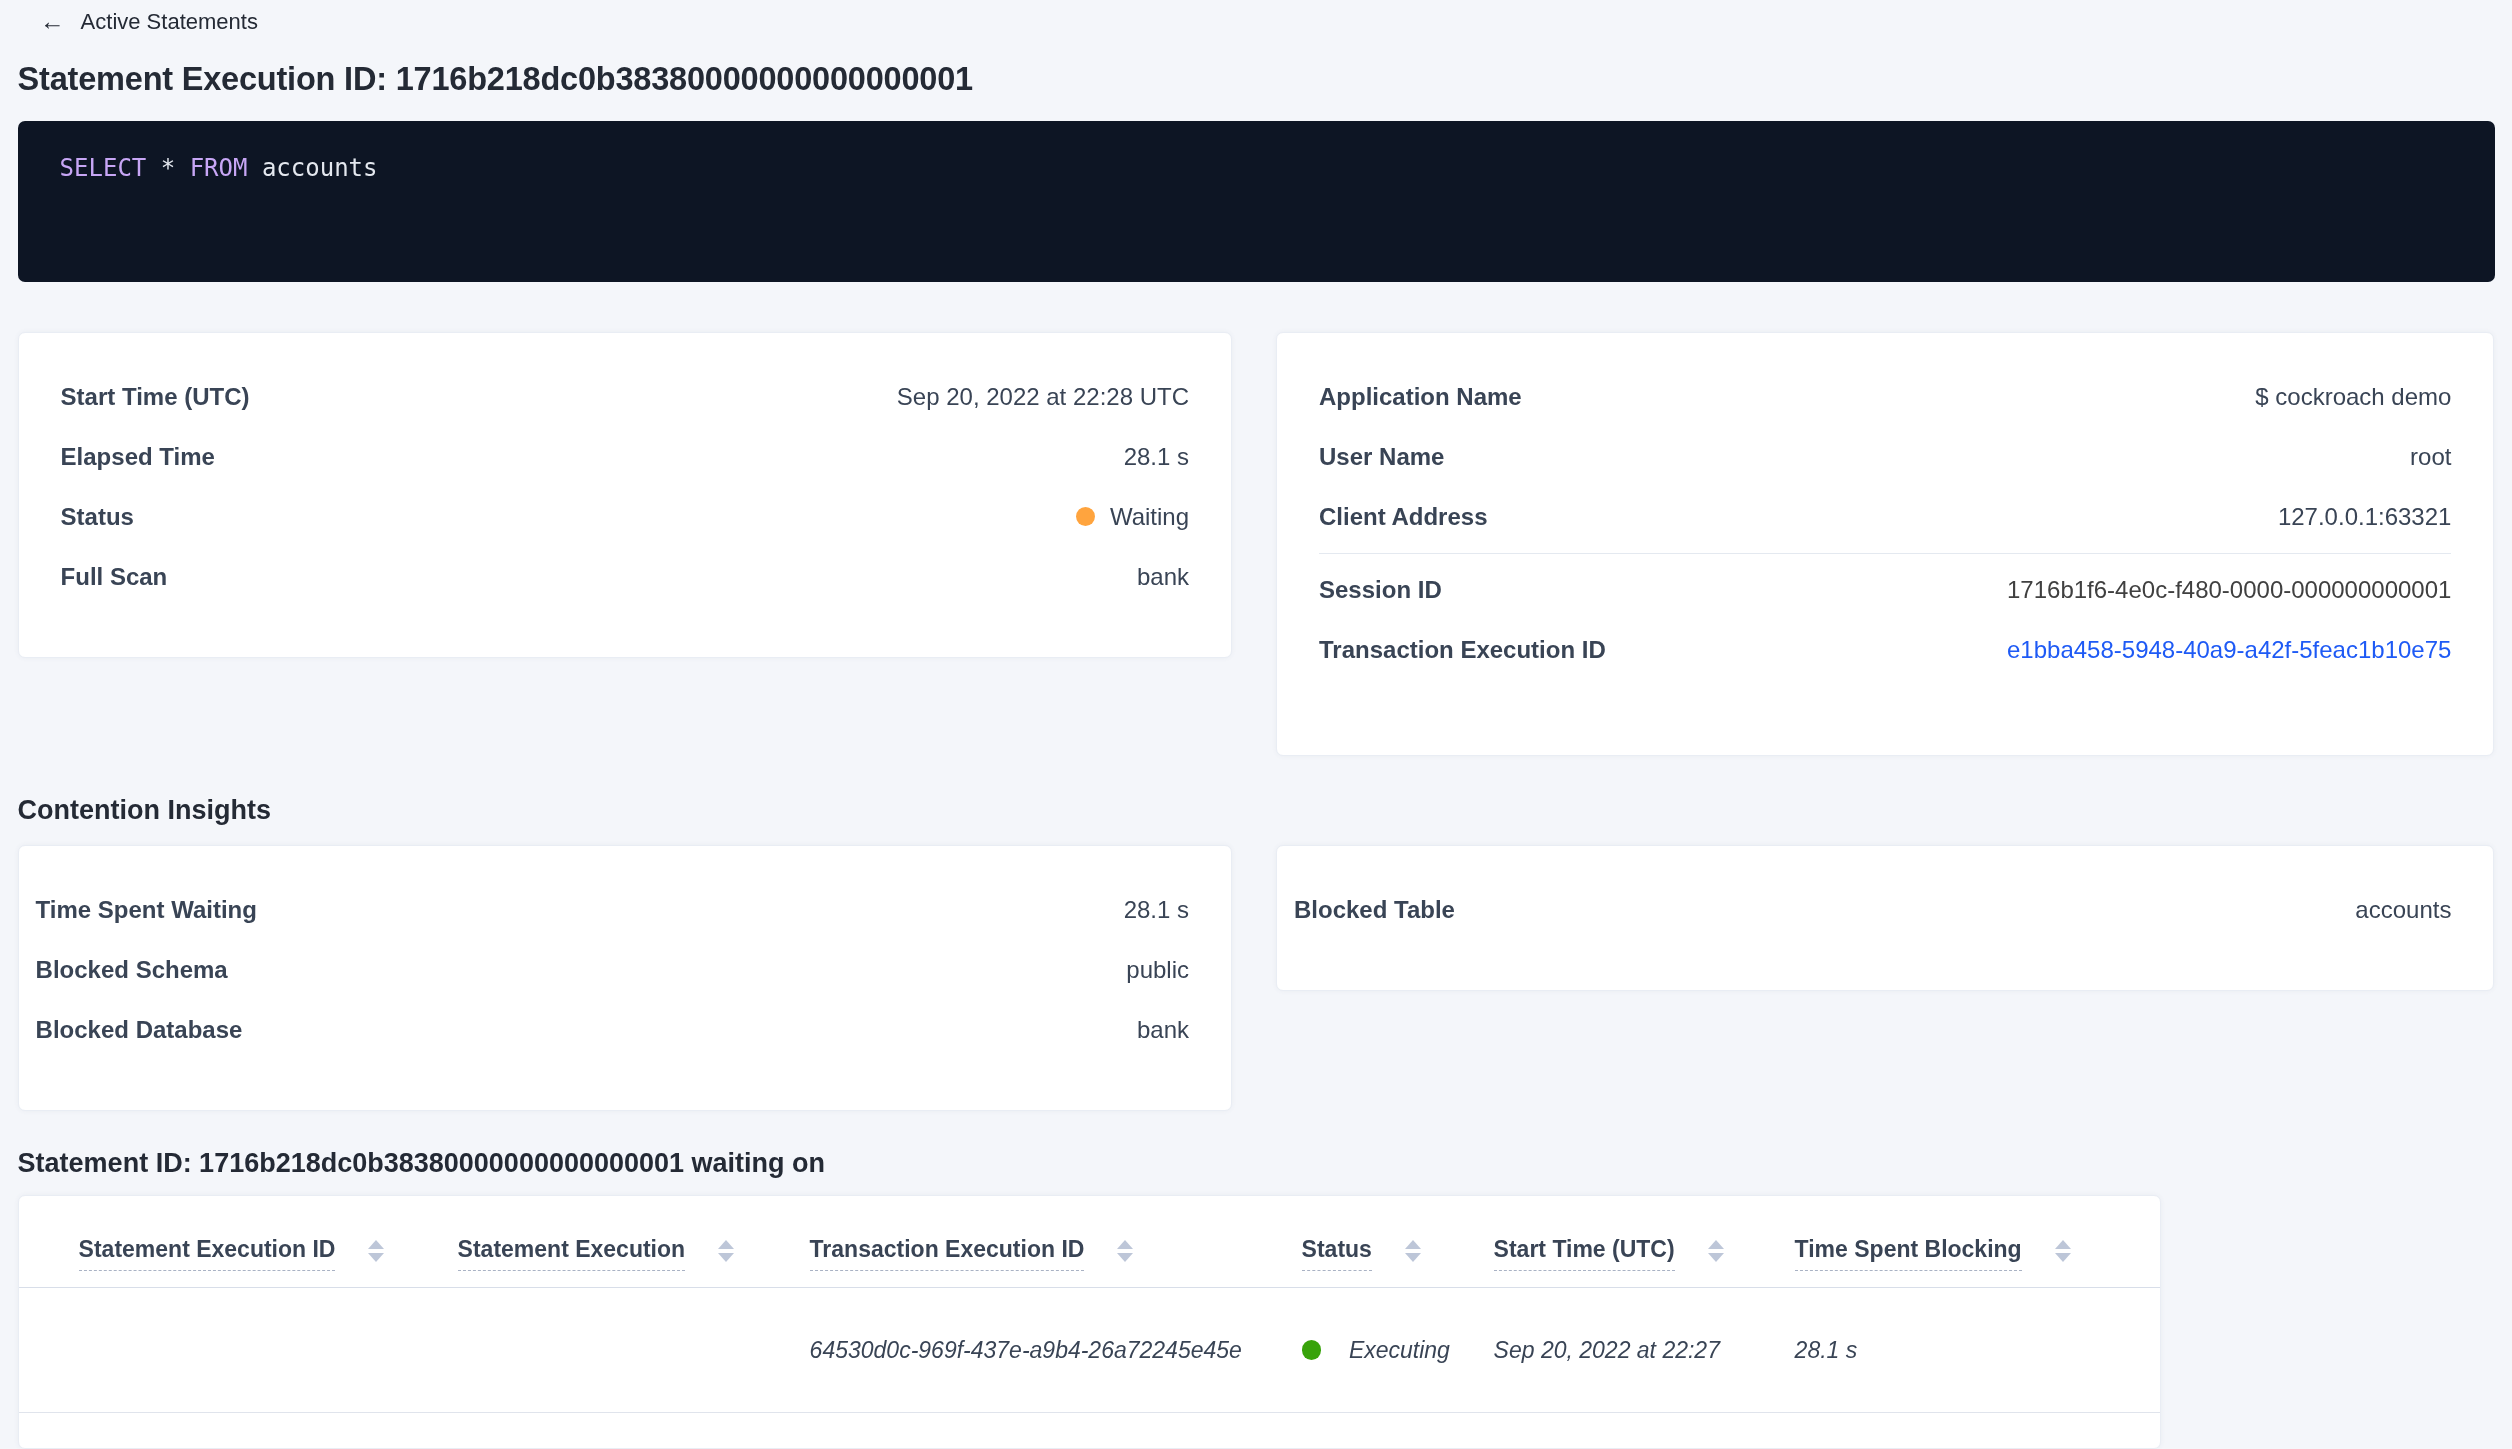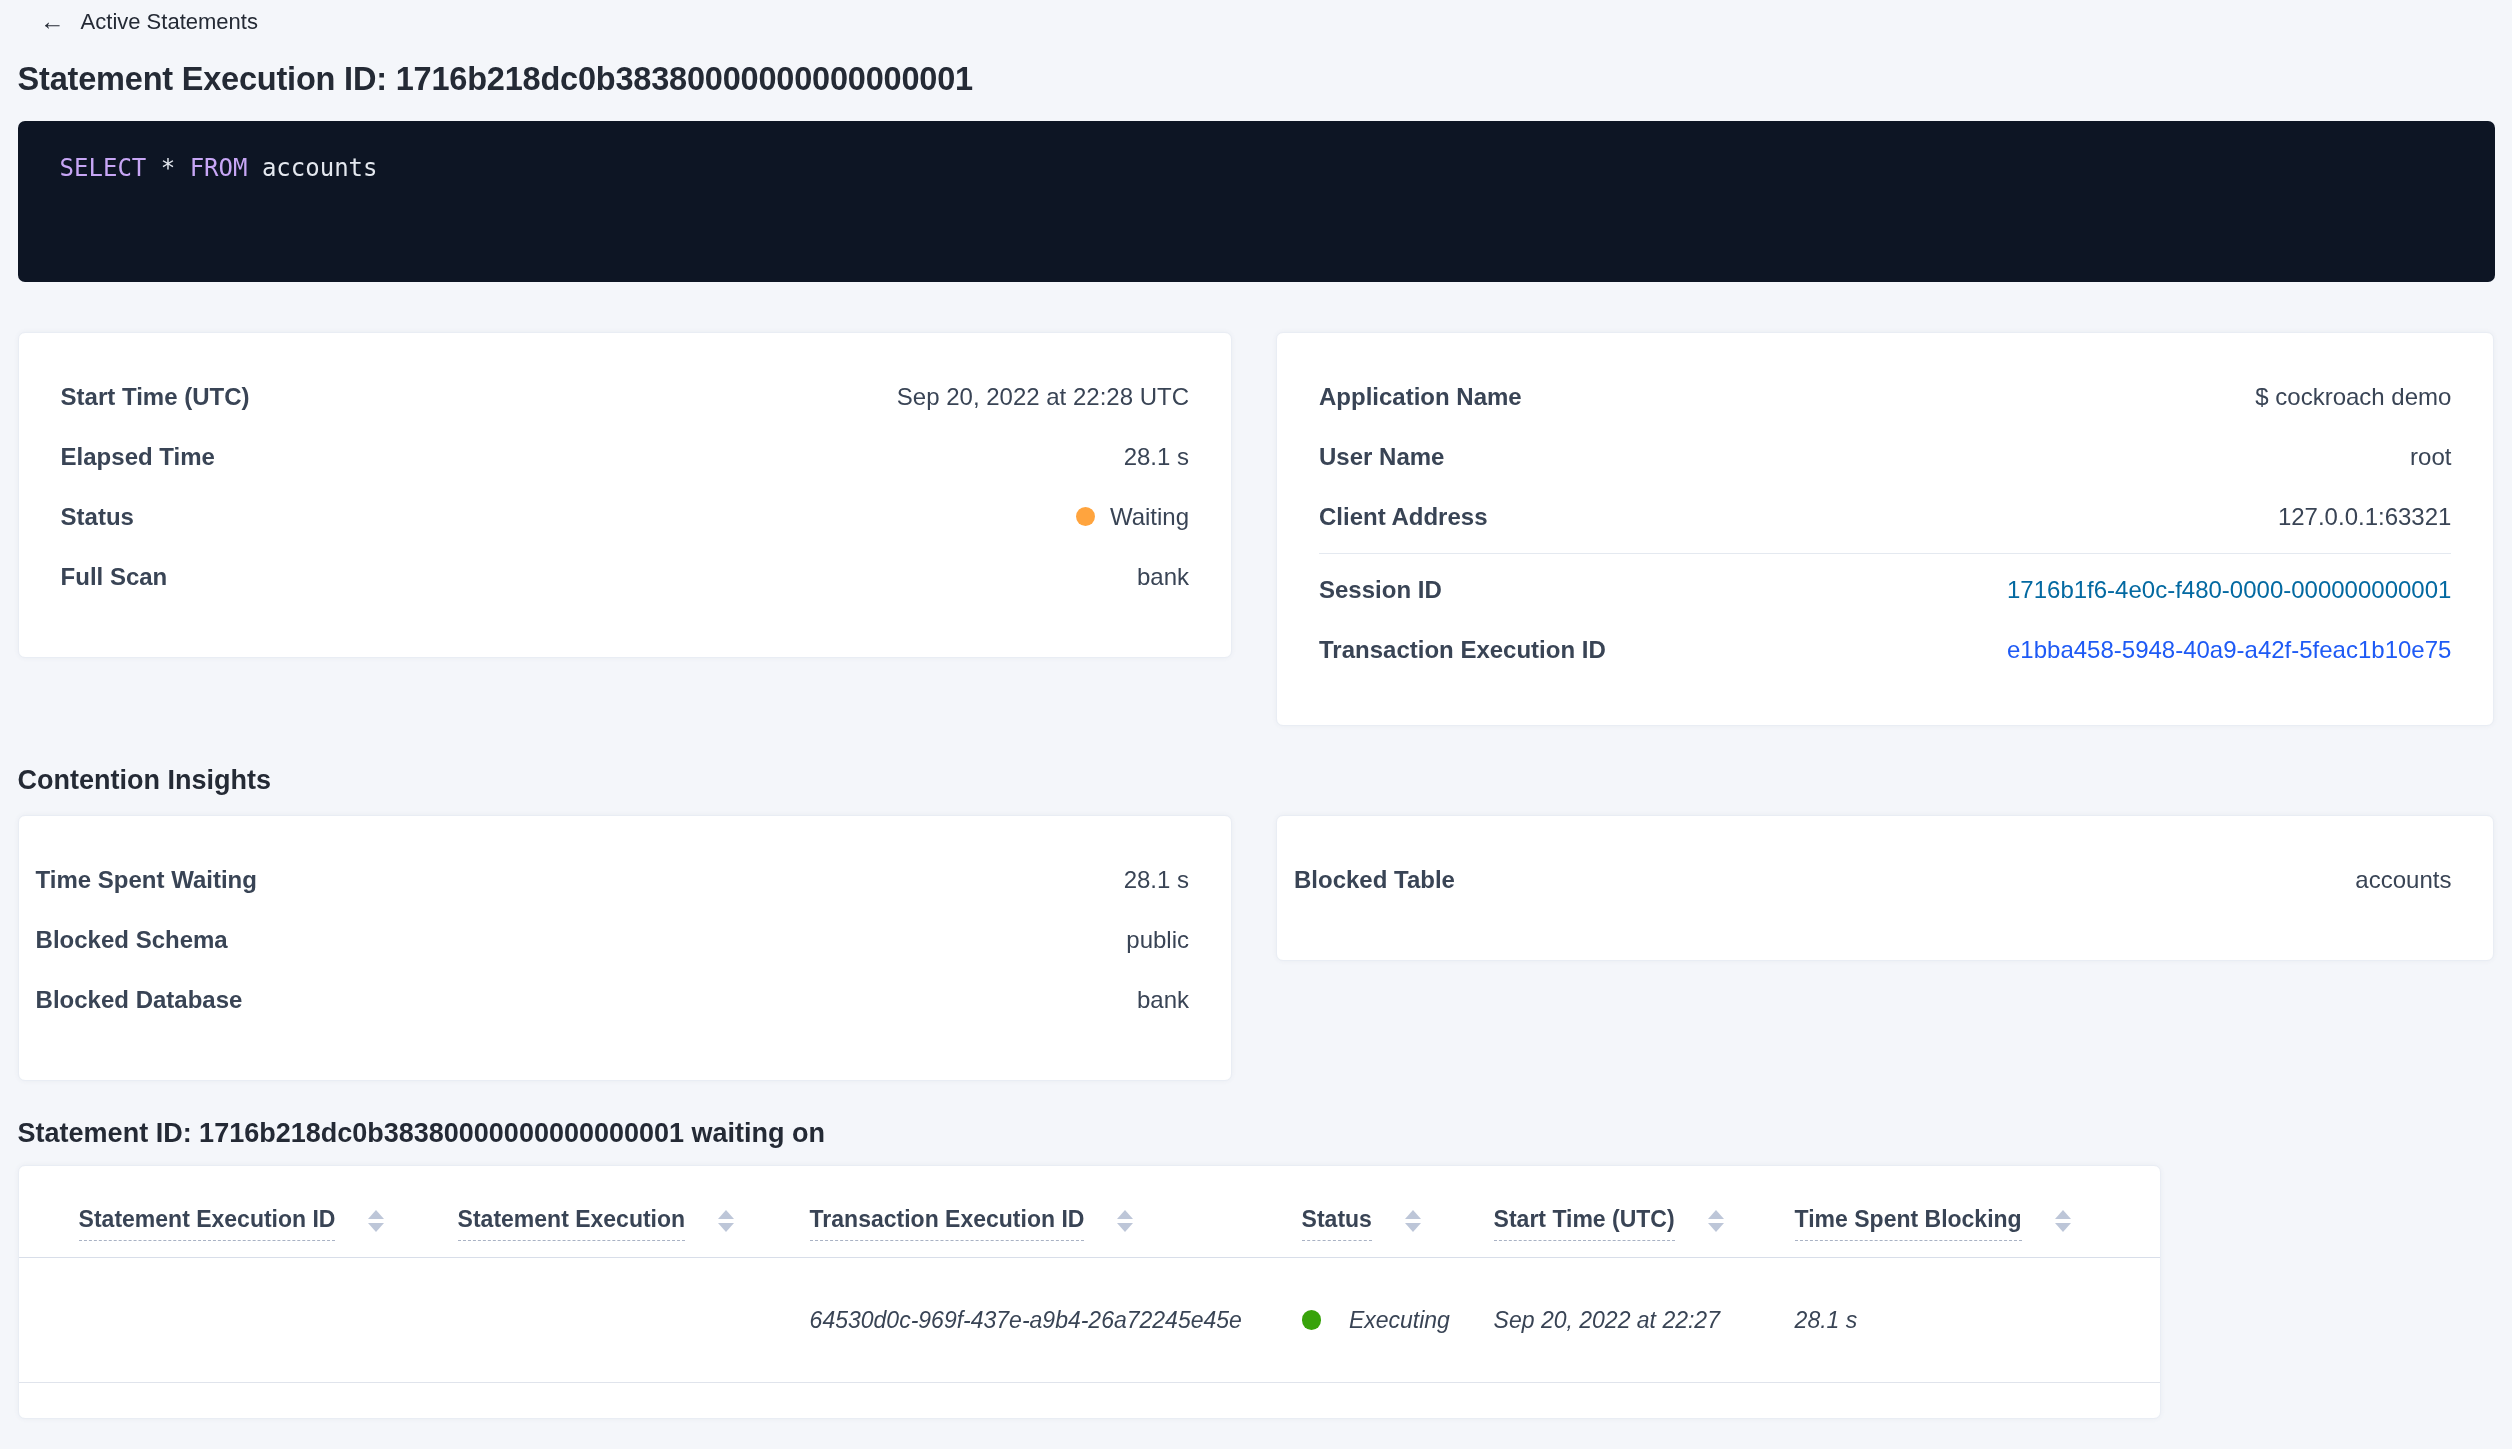--- a/index.html
+++ b/index.html
@@ -44,21 +44,21 @@
   .cards-row.first { margin-top:50px; }
   .card {
     background:#ffffff;
     border:0.9px solid #e9edf4;
     border-radius:7px;
     box-shadow:0 0 5.3px rgba(60,80,120,0.06);
   }
   .card-left  { width:1221px; }
   .card-right { width:1225px; }
   .card-pad { padding:49px 42px 65px 42px; }
-  .card-pad.session { padding-bottom:60px; }
+  .card-pad.session { padding-bottom:90px; }
   .card-pad.short { padding-bottom:65px;padding-left:17px; }
 
   .kv { display:flex; justify-content:space-between; align-items:center; height:30px; }
   .kv + .kv { margin-top:30px; }
   .kv .k { font-size:24px; font-weight:700; color:#394455; }
   .kv .v { font-size:24px; color:#394455; }
   .kv .v.link { cursor:pointer; }
   .divider { border-top:0.9px solid #e4e9f0; margin:21px 0; }
 
   .status-val { display:flex; align-items:center; gap:15px; font-size:24px; color:#394455; }
@@ -169,21 +169,21 @@
           <span class="k">User Name</span>
           <span class="v">root</span>
         </div>
         <div class="kv">
           <span class="k">Client Address</span>
           <span class="v">127.0.0.1:63321</span>
         </div>
         <div class="divider"></div>
         <div class="kv">
           <span class="k">Session ID</span>
-          <span class="v link" style="color: #0369a1;">1716b1f6-4e0c-f480-0000-000000000001</span>
+          <span class="v link" style="color: #404040;">1716b1f6-4e0c-f480-0000-000000000001</span>
         </div>
         <div class="kv">
           <span class="k">Transaction Execution ID</span>
           <span class="v link" style="color: rgb(30, 90, 245);">e1bba458-5948-40a9-a42f-5feac1b10e75</span>
         </div>
       </div>
     </div>
 
   </div>
 

